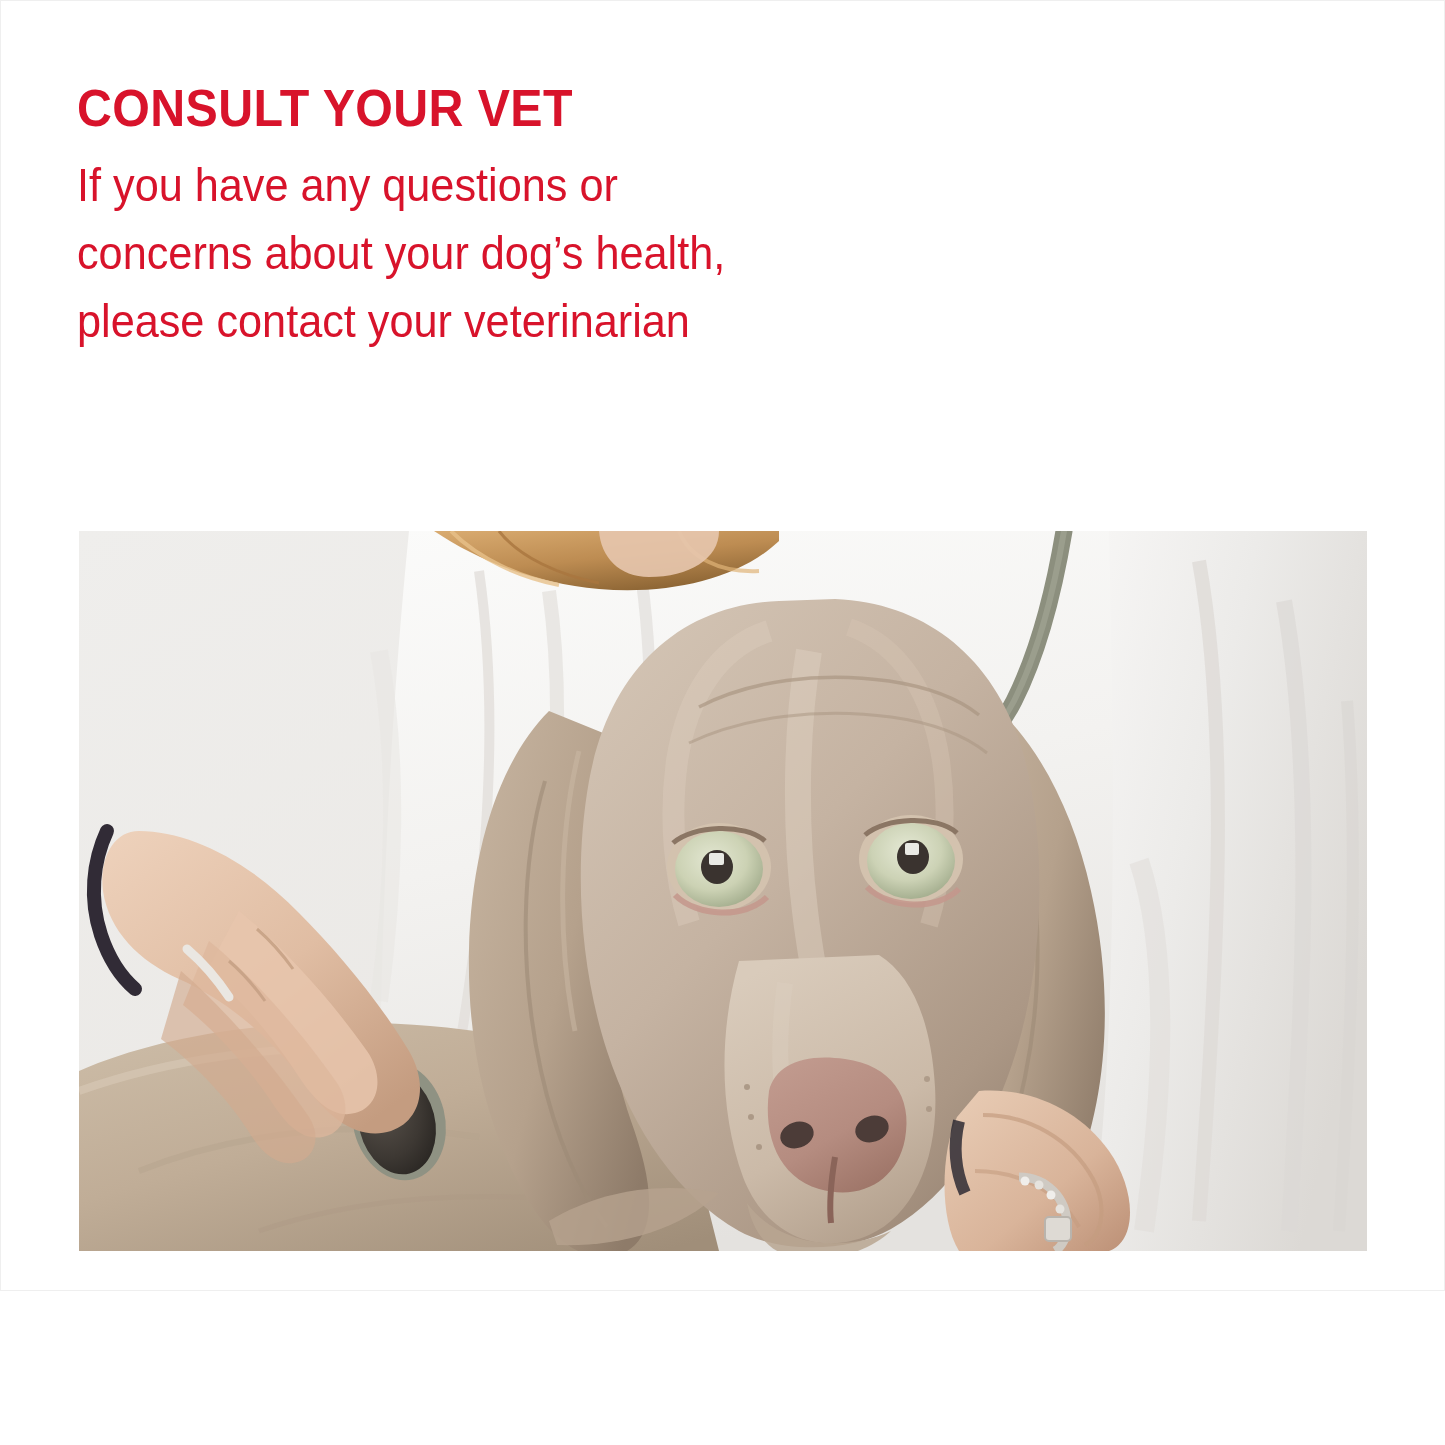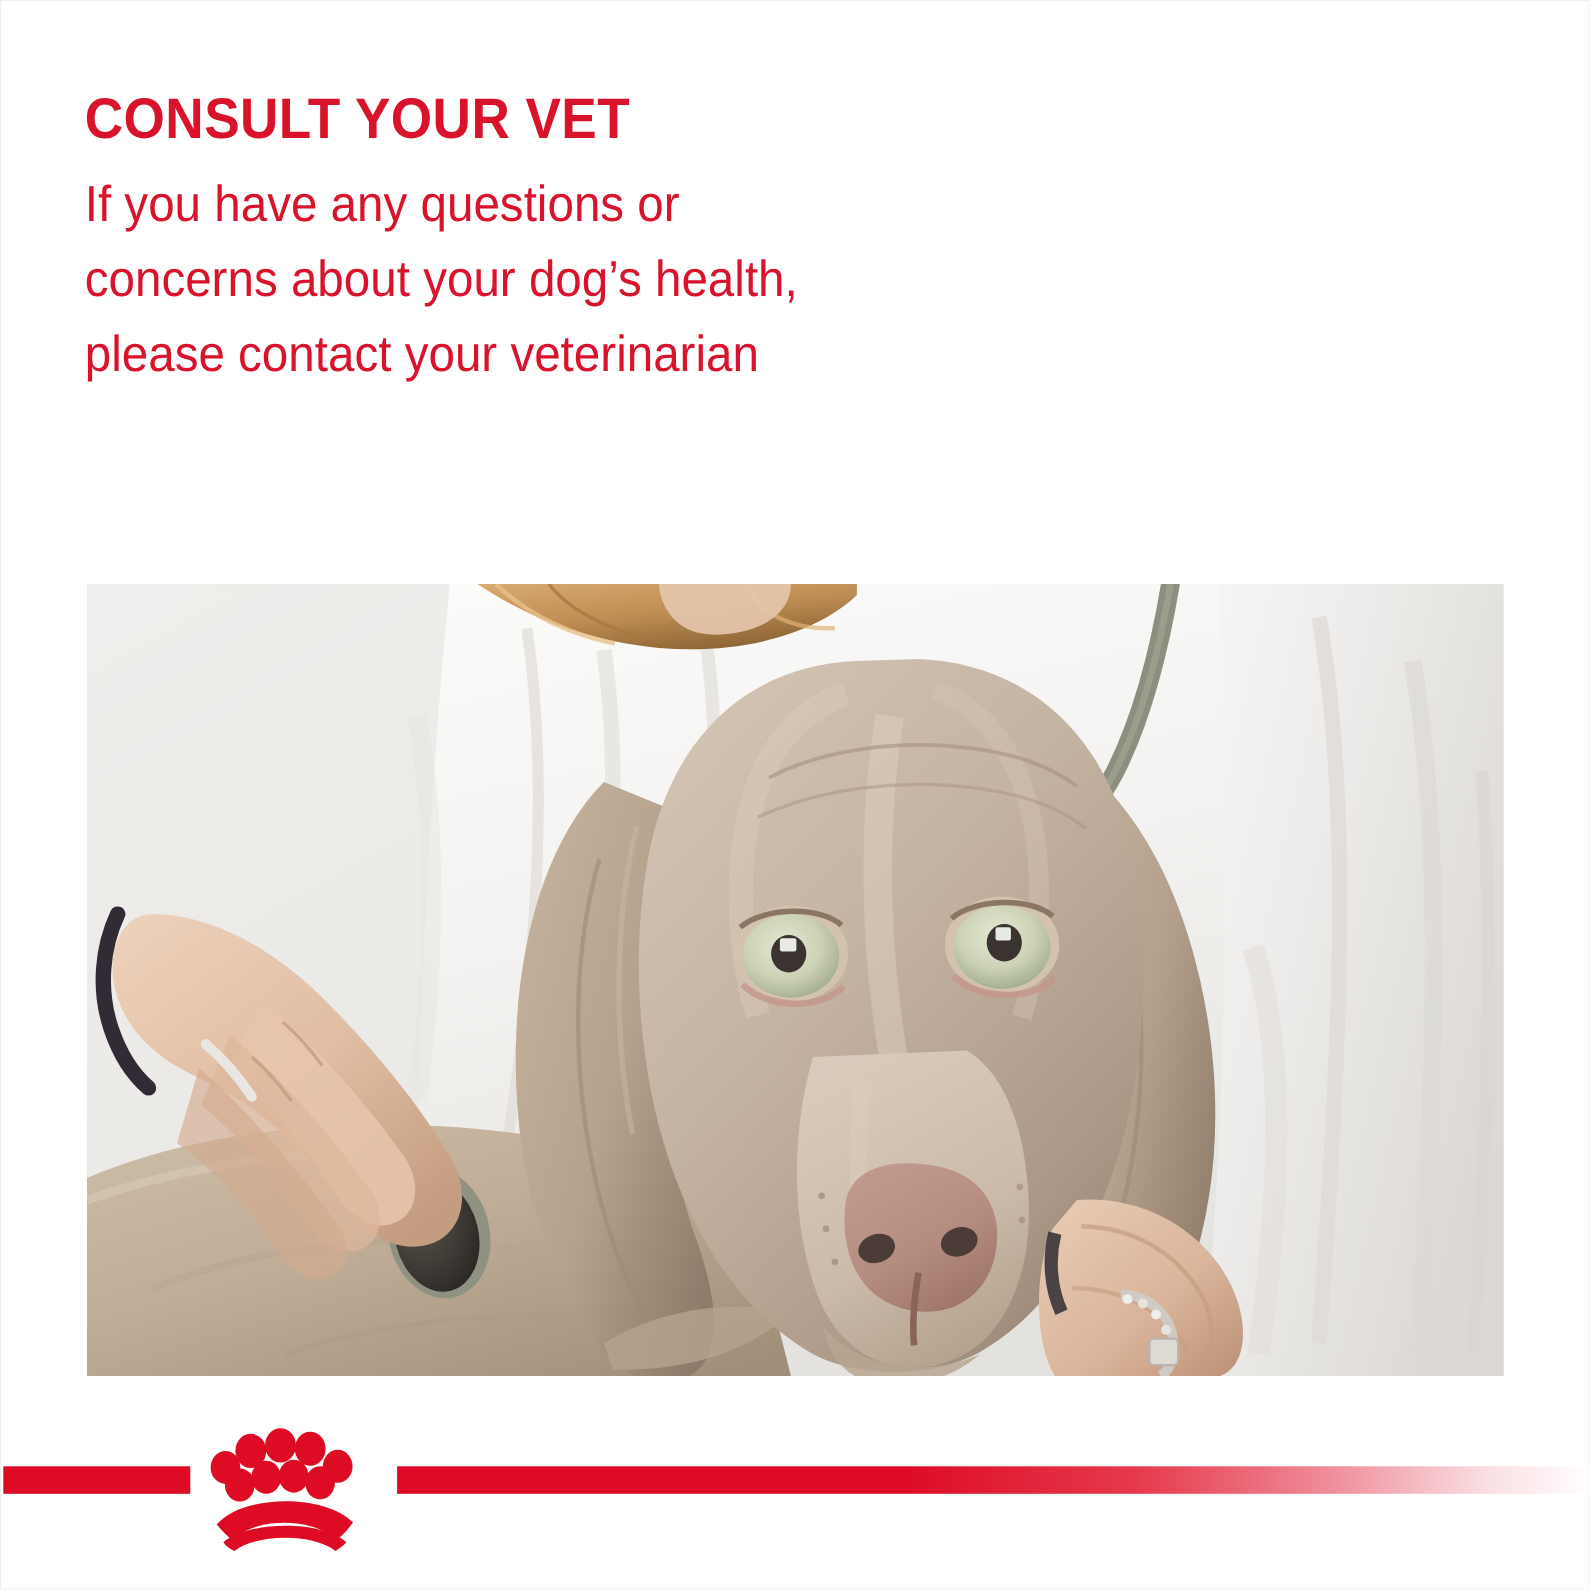--- a/index.html
+++ b/index.html
@@ -9,21 +9,21 @@
   }
   body {
     width: 1445px;
     height: 1445px;
     font-family: "Liberation Sans", sans-serif;
     overflow: hidden;
   }
   #page {
     position: relative;
     width: 1445px;
-    height: 1445px;
+    height: 1291px;
     background: #ffffff;
     box-sizing: border-box;
     border: 1px solid #efefef;
     overflow: hidden;
   }
 
   
   .text-block {
     position: absolute;
     left: 76px;

